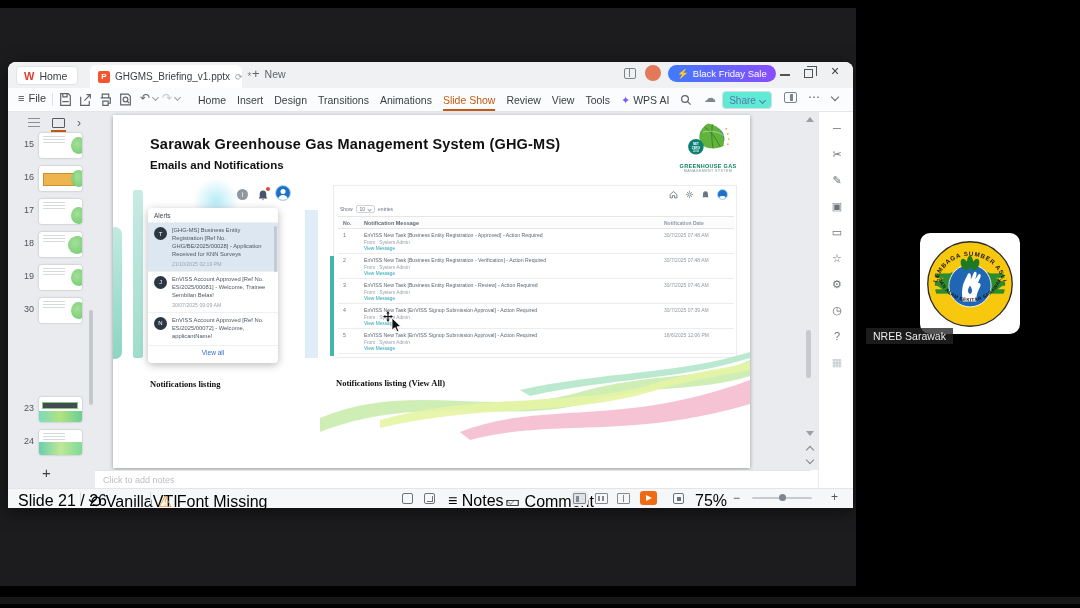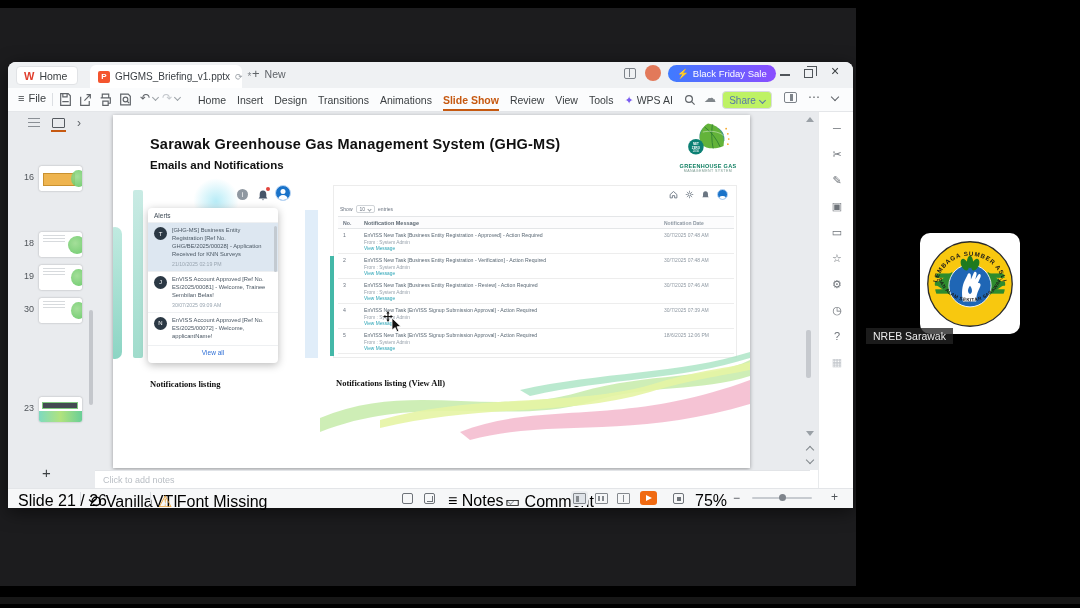--- a/index.html
+++ b/index.html
@@ -42,27 +42,27 @@
   .ribbon { left:8px; top:88px; width:845px; height:24px; background:#fbfcfd; border-bottom:1px solid #e4e6e9; }
   .file-btn { left:18px; top:92px; display:flex; gap:4px; align-items:center; font-size:11px; color:#3c4043; }
   .rb-sep { width:1px; height:13px; background:#dcdfe3; top:93px; }
   .rico { top:92px; width:15px; height:15px; color:#5f6368; }
   .undo { left:140px; top:91px; font-size:12px; color:#5f6368; }
   .redo { left:162px; top:91px; font-size:12px; color:#c3c7cc; }
   .chev { display:inline-block; width:5px; height:5px; border-right:1.2px solid #9aa0a6; border-bottom:1.2px solid #9aa0a6;
           transform:rotate(45deg); vertical-align:2px; }
   .menus { left:198px; top:88px; height:24px; display:flex; align-items:center; gap:11px; font-size:10.5px; color:#3c4043; }
   .menus .mi { position:relative; white-space:nowrap; }
-  .menus .active { color:#c65911; font-weight:bold; }
+  .menus .active { color:#c65911; font-weight:normal; }
   .menus .active::after { content:""; position:absolute; left:0; right:0; bottom:-5px; height:2px; background:#c65911; }
   .ai { display:flex; gap:3px; align-items:center; }
   .sparkle { color:#7a5cf0; font-size:11px; }
   .cloud-ic { left:704px; top:91px; font-size:12px; color:#80868b; }
   .share-btn { left:722px; top:91px; width:50px; height:18px; border:1px solid #d8dbdf; border-radius:4px;
-               display:flex; align-items:center; justify-content:center; gap:4px; font-size:10px; color:#5878a8; background:#bef264; }
+               display:flex; align-items:center; justify-content:center; gap:4px; font-size:10px; color:#5878a8; background:#5eead4; }
   .panel-ic { left:784px; top:92px; width:13px; height:11px; border:1px solid #7d838a; border-radius:2px; }
   .panel-ic::after { content:""; position:absolute; right:3px; top:1px; width:3px; height:7px; background:#7d838a; }
   .more-ic { left:808px; top:90px; font-size:12px; color:#5f6368; }
   .collapse-ic { left:832px; top:94px; width:6px; height:6px; border-right:1.4px solid #5f6368; border-bottom:1.4px solid #5f6368; transform:rotate(45deg); }
 
   
   .workarea { left:95px; top:112px; width:723px; height:358px; background:#e9ebee; }
   .leftpanel { left:8px; top:112px; width:87px; height:376px; background:#e9ebee; }
   .lp-icons { left:28px; top:118px; display:flex; gap:12px; align-items:center; }
   .outline-ic { width:12px; height:10px; background:repeating-linear-gradient(#8a8f95 0 1.5px, transparent 1.5px 4px); }
@@ -281,26 +281,40 @@
   <div class="abs collapse-ic"></div>
 
   <div class="abs workarea"></div>
   <div class="abs leftpanel"></div>
   <div class="abs lp-icons">
     <span class="outline-ic"></span>
     <span class="slidev-ic"></span>
     <span class="lp-chev">›</span>
   </div>
 
+  <div class="abs thumb-item" style="top:130px">
+    <span class="tnum">15</span>
+    <div class="mini">
+        <div class="lines"></div>
+        <div class="blob"></div>
+      </div>
+  </div>
   <div class="abs thumb-item t16" style="top:163px">
     <span class="tnum">16</span>
     <div class="mini">
         <div class="blob"></div>
       </div>
   </div>
+  <div class="abs thumb-item" style="top:196px">
+    <span class="tnum">17</span>
+    <div class="mini">
+        <div class="lines"></div>
+        <div class="blob" style="top:8px"></div>
+      </div>
+  </div>
   <div class="abs thumb-item" style="top:229px">
     <span class="tnum">18</span>
     <div class="mini">
         <div class="lines"></div>
         <div class="blob" style="width:18px;height:18px"></div>
       </div>
   </div>
   <div class="abs thumb-item" style="top:262px">
     <span class="tnum">19</span>
     <div class="mini">
@@ -311,20 +325,27 @@
   <div class="abs thumb-item" style="top:295px">
     <span class="tnum">30</span>
     <div class="mini">
         <div class="lines"></div>
         <div class="blob"></div>
       </div>
   </div>
   <div class="abs thumb-item t23" style="top:394px">
     <span class="tnum">23</span>
     <div class="mini">
+        <div class="wave"></div>
+      </div>
+  </div>
+  <div class="abs thumb-item t24" style="top:427px">
+    <span class="tnum">24</span>
+    <div class="mini">
+        <div class="lines"></div>
         <div class="wave"></div>
       </div>
   </div>
   <div class="abs lp-scroll"></div>
   <div class="abs add-slide">+</div>
 
   <div class="abs slide">
     <div class="abs edge-blob"></div>
 
     <div class="abs s-title">Sarawak Greenhouse Gas Management System (GHG-MS)</div>

